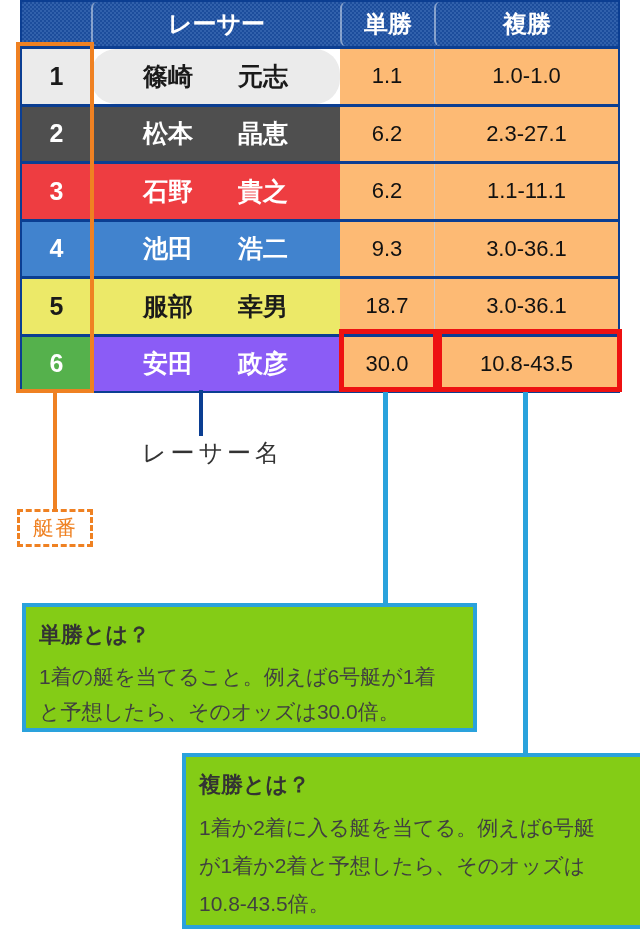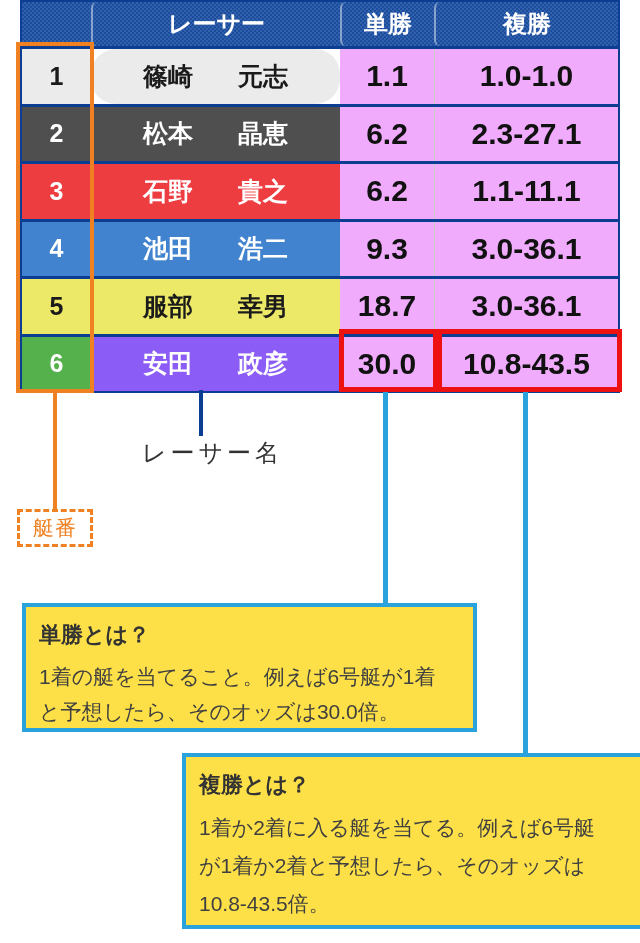--- a/index.html
+++ b/index.html
@@ -11,21 +11,21 @@
   #odds-table { position:absolute; left:20px; top:0; width:600px; border:2px solid var(--navy); }
   .t-row { display:grid; grid-template-columns:69px 249px 94px 184px; height:57.5px; border-top:3px solid var(--navy); }
   .t-row.header { height:44px; border-top:none; background-color:var(--header-blue);
     background-image:repeating-conic-gradient(rgba(255,255,255,0.09) 0% 25%, rgba(0,0,0,0.05) 0% 50%);
     background-size:4px 4px; }
   .h-cell { display:flex; align-items:center; justify-content:center;
     color:#fff; font-weight:bold; font-size:24px;border-radius:6px; }
   .h-cell + .h-cell { border-left:2px solid rgba(255,255,255,0.45); }
   .c-num { display:flex; align-items:center; justify-content:center; font-size:25px; font-weight:bold; }
   .c-name { display:flex; align-items:center; justify-content:center; gap:45px; font-size:25px; font-weight:bold; }
-  .c-odds { display:flex; align-items:center; justify-content:center; background:#f0abfc; color:#111; font-size:30px;font-weight:bold; }
+  .c-odds { display:flex; align-items:center; justify-content:center; background:#fdba74; color:#111; font-size:22px; }
   .c-odds.fuku { border-left:1px solid #ccc; }
 
   
   .ov { position:absolute; }
   #boat-col-highlight { left:16px; top:42px; width:78px; height:351px; border:4px solid var(--orange); }
   #tansho-cell-highlight { left:339px; top:329px; width:99px; height:63px; border:5px solid var(--red); }
   #fukusho-cell-highlight { left:437px; top:329px; width:185px; height:63px; border:5px solid var(--red); }
 
   
   .line { position:absolute; }
@@ -35,21 +35,21 @@
   #fukusho-line { left:523px; top:392px; width:5px; height:363px; background:var(--lblue); }
 
   
   #racer-name-label { position:absolute; left:130px; top:437px; width:165px; text-align:center;
     font-size:24px; letter-spacing:4px; color:#333; }
   #boat-number-box { position:absolute; left:17px; top:509px; width:76px; height:38px;
     border:3px dashed var(--orange); display:flex; align-items:center; justify-content:center; }
   #boat-number-box span { color:var(--orange); font-size:21px; letter-spacing:1px; }
 
   
-  .callout { position:absolute; border:4px solid var(--lblue); background:#fde047; padding:13px 16px 10px 13px; }
+  .callout { position:absolute; border:4px solid var(--lblue); background:#84cc16; padding:13px 16px 10px 13px; }
   #tansho-box { left:22px; top:603px; width:455px; height:129px; }
   #fukusho-box { left:182px; top:753px; width:515px; height:176px; }
   .callout .title { font-size:22px; font-weight:bold; color:#333; margin-bottom:9px; }
   #tansho-box .body-line { font-size:21px; color:#404040; line-height:35px; }
   #fukusho-box .body-line { font-size:21px; color:#404040; line-height:38px; }
 </style>
 </head>
 <body>
 
 <div id="stage">

